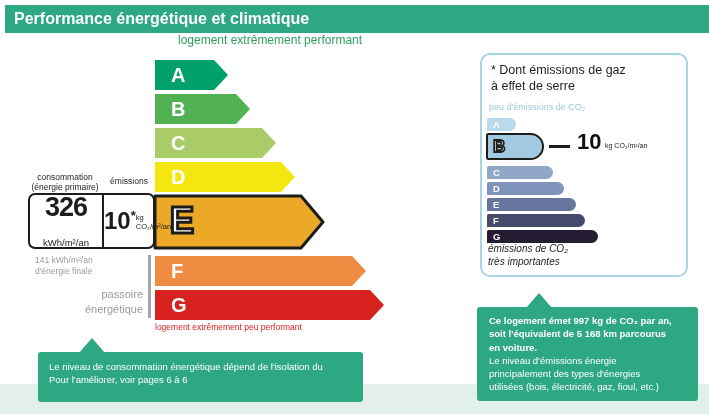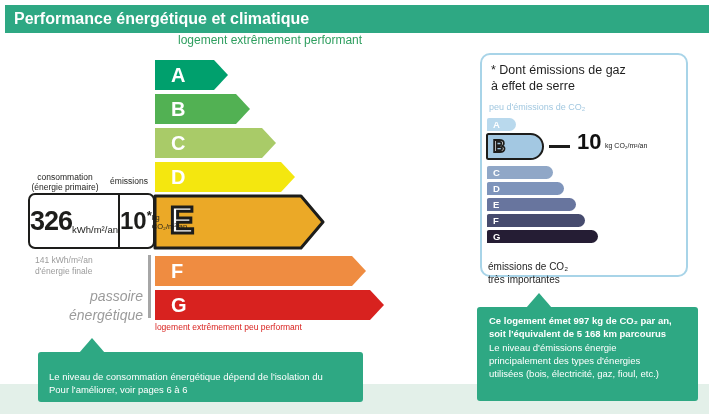--- a/index.html
+++ b/index.html
@@ -25,53 +25,53 @@
   }
   .e-arrow-svg { position:absolute; left:153px; top:194px; }
   .e-letter {
     position:absolute; left:170px; top:203px; font-size:36px; font-weight:bold;
     color:#fff; -webkit-text-stroke:3px var(--ink,#1d1d1b); line-height:1;
   }
   .value-box {
     position:absolute; left:28px; top:193px; width:127px; height:56px; background:#fff;
     border:2.5px solid var(--ink,#1d1d1b); border-radius:7px; box-sizing:border-box; display:flex;
   }
-  .vb-left { flex:0 0 72px; display:flex; flex-direction:row; align-items:center; justify-content:center; border-right:2px solid var(--ink,#1d1d1b);text-align:center; }
+  .vb-left { flex:0 0 72px; display:flex; flex-direction:column; align-items:center; justify-content:center; border-right:2px solid var(--ink,#1d1d1b);text-align:center; }
   .vb-right { flex:1; display:flex; flex-direction:row; align-items:center; justify-content:center; }
   .vb-num { font-size:27px; font-weight:bold; color:var(--ink,#1d1d1b); line-height:1; letter-spacing:-1px; }
   .vb-num2 { font-size:24px; font-weight:bold; color:var(--ink,#1d1d1b); line-height:1; }
   .vb-num2 sup { font-size:13px; font-weight:bold; }
   .vb-unit { font-size:9.5px; color:var(--ink,#1d1d1b); margin-top:16px; }
   .vb-unit2 { font-size:7.5px; color:var(--ink,#1d1d1b); margin-top:2px; }
   .label-conso { position:absolute; left:26px; top:172px; width:78px; text-align:center; font-size:8.5px; color:#1d1d1b; line-height:1.2; }
   .label-emis  { position:absolute; left:103px; top:176px; width:52px; text-align:center; font-size:8.5px; color:#1d1d1b; }
   .final-energy { position:absolute; left:35px; top:255px; font-size:8.5px; color:var(--muted,#9b9b9b); line-height:1.3; }
-  .sieve { position:absolute; left:58px; top:287px; width:85px; text-align:right; font-size:14px; color:var(--muted,#9b9b9b); line-height:1.35;font-style:italic; }
+  .sieve { position:absolute; left:58px; top:287px; width:85px; text-align:right; font-size:11px; color:var(--muted,#9b9b9b); line-height:1.35; }
   .sieve-bar { position:absolute; left:148px; top:255px; width:3px; height:63px; background:#a6a6a6; }
 
   
   .panel { position:absolute; left:480px; top:53px; width:208px; height:224px; background:#fff;
     border:2px solid var(--panel-border,#a8d4e8); border-radius:10px; box-sizing:border-box; }
   .panel-title { position:absolute; left:491px; top:62px; font-size:12.5px; color:#1f1f1f; line-height:1.3; }
   .low-label { position:absolute; left:489px; top:102px; font-size:9px; color:#a2c8e0; }
   .co2-bar { position:absolute; left:487px; height:13px; border-radius:2px 7px 7px 0;
     color:#fff; font-weight:bold; font-size:9.5px; line-height:13px; padding-left:6px; box-sizing:border-box; }
   .b-capsule { position:absolute; left:486px; top:133px; width:58px; height:27px;
     border:2.5px solid var(--ink,#1d1d1b); border-radius:3px 16px 16px 3px; box-sizing:border-box;
     display:flex; align-items:center; padding-left:5px; }
   .b-letter { font-size:17px; font-weight:bold; color:#fff; -webkit-text-stroke:1.8px var(--ink,#1d1d1b); line-height:1; }
   .pointer-line { position:absolute; left:549px; top:145px; width:21px; height:2.5px; background:var(--ink,#1d1d1b); }
   .co2-value { position:absolute; left:577px; top:131px; font-size:22px; font-weight:bold; color:#111; line-height:1; }
   .co2-unit { position:absolute; left:605px; top:142px; font-size:7px; color:#222; }
-  .high-label { position:absolute; left:488px; top:260px; font-size:10px; color:#1f1f1f; line-height:1.3; }
+  .high-label { position:absolute; left:488px; top:242px; font-size:10px; color:#1f1f1f; line-height:1.3;font-style:italic; }
 
   
   .bubble { position:absolute; background:var(--brand,#2ea883); border-radius:3px; color:#fff;
     box-sizing:border-box; font-size:9.5px; line-height:1.4; }
-  .bubble-left  { left:38px;  top:352px; width:325px; height:50px; padding:18px 11px; }
+  .bubble-left  { left:38px;  top:352px; width:325px; height:50px; padding:8px 11px; }
   .bubble-right { left:477px; top:307px; width:221px; height:94px; padding:7px 12px; }
   .bubble .nb { white-space:nowrap; display:block; }
   .bubble .b { font-weight:bold; }
   .tri { position:absolute; width:0; height:0;
     border-left:13px solid transparent; border-right:13px solid transparent;
     border-bottom:15px solid var(--brand,#2ea883); }
   .tri-left { left:79px; top:338px; }
   .tri-right { left:526px; top:293px; }
 </style>
 </head>
@@ -140,20 +140,21 @@
   <div class="tri tri-left"></div>
   <div class="bubble bubble-left">
     <span class="nb">Le niveau de consommation énergétique dépend de l'isolation du</span>
     <span class="nb">Pour l'améliorer, voir pages 6 à 6</span>
   </div>
 
   <div class="tri tri-right"></div>
   <div class="bubble bubble-right">
     <span class="nb b">Ce logement émet 997 kg de CO₂ par an,</span>
     <span class="nb b">soit l'équivalent de 5 168 km parcourus</span>
+    <span class="nb b">en voiture.</span>
     <span class="nb">Le niveau d'émissions énergie</span>
     <span class="nb">principalement des types d'énergies</span>
     <span class="nb">utilisées (bois, électricité, gaz, fioul, etc.)</span>
   </div>
 
 <div class="scale-arrow" style="top: 60px; width: 73px; background: rgb(0, 160, 109);">A</div>
     <div class="scale-arrow" style="top: 94px; width: 95px; background: rgb(82, 177, 83);">B</div>
     <div class="scale-arrow" style="top: 128px; width: 121px; background: rgb(169, 203, 104);">C</div>
     <div class="scale-arrow" style="top: 162px; width: 140px; background: rgb(244, 231, 15);">D</div>
     <div class="scale-arrow" style="top: 256px; width: 211px; background: rgb(239, 140, 65);">F</div>

